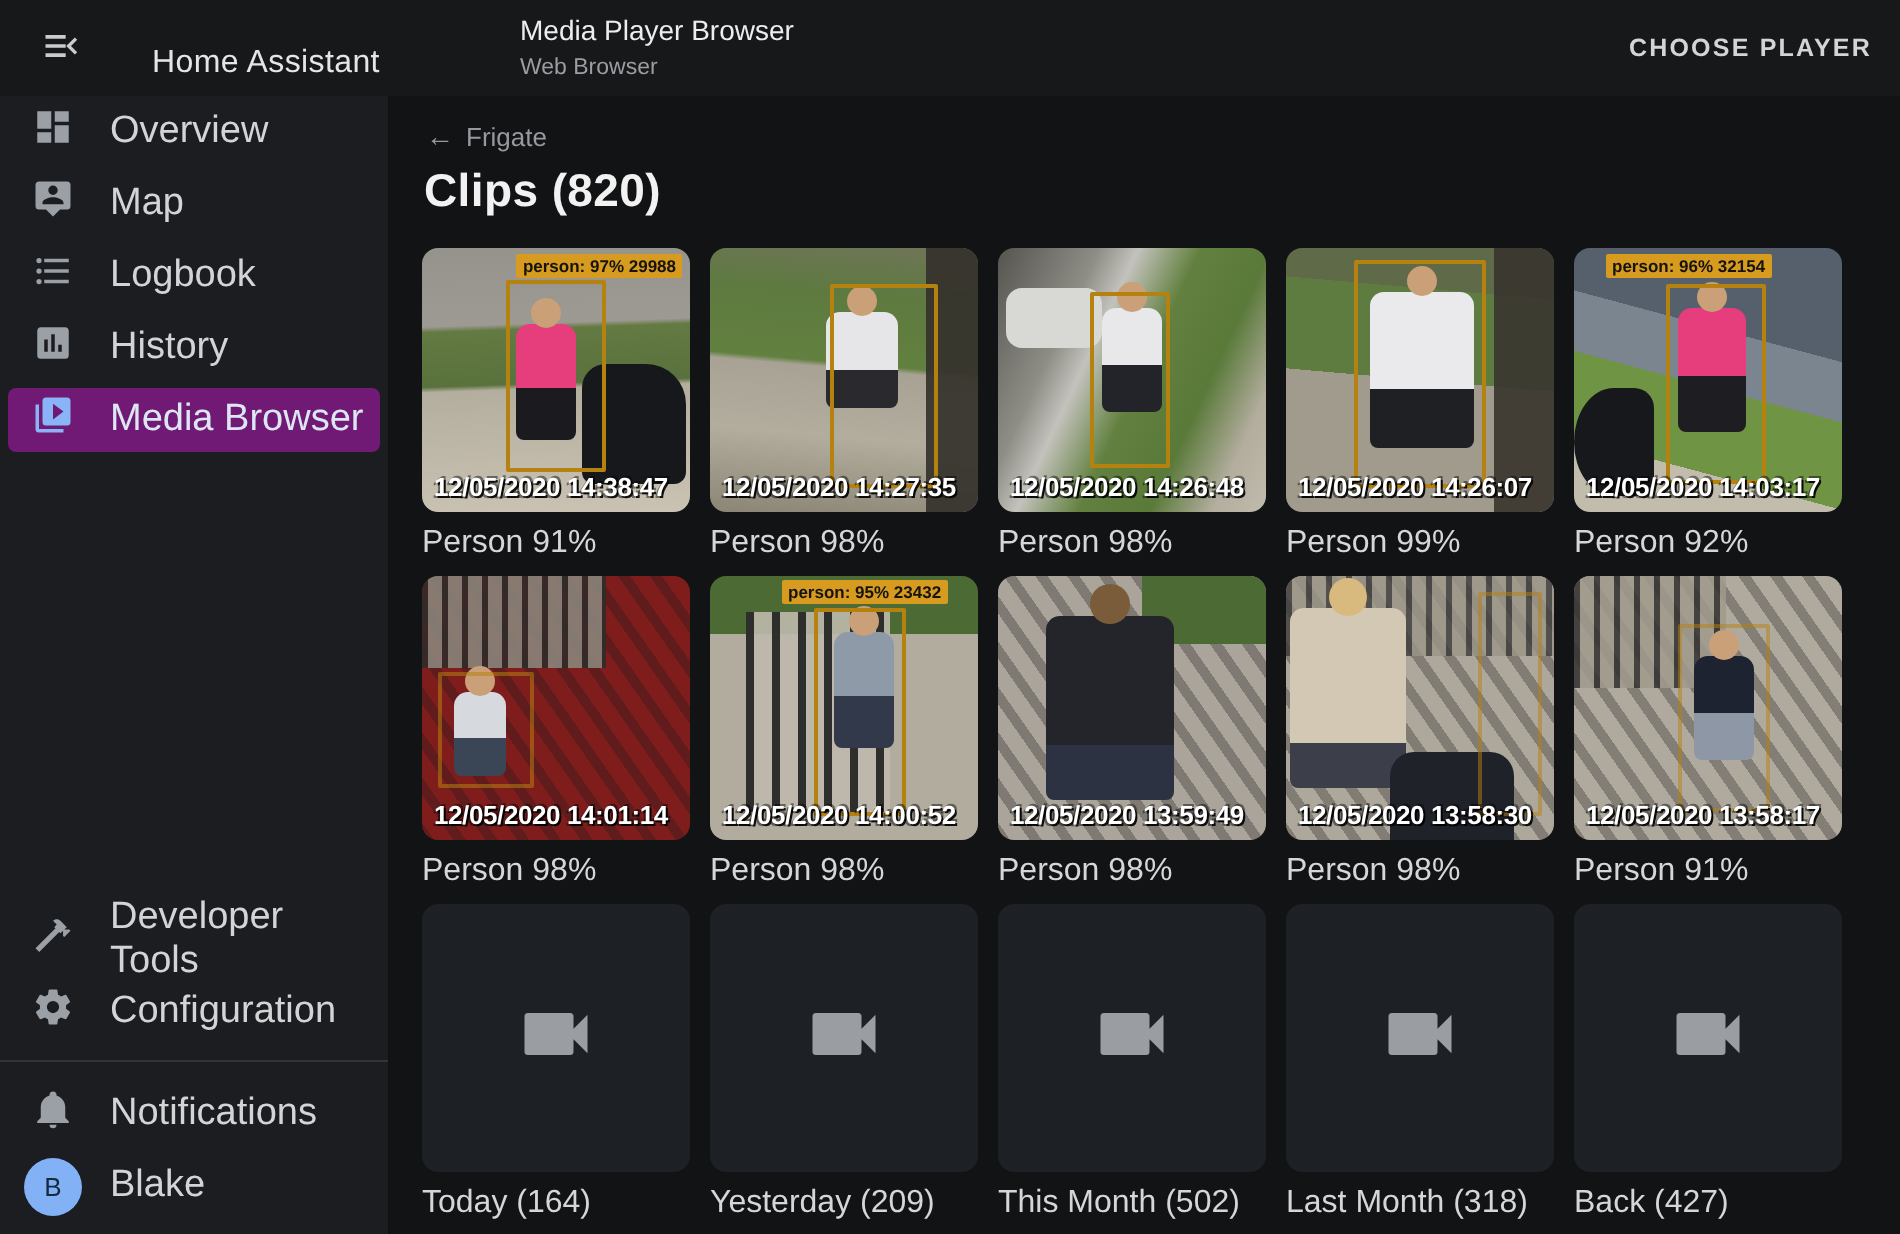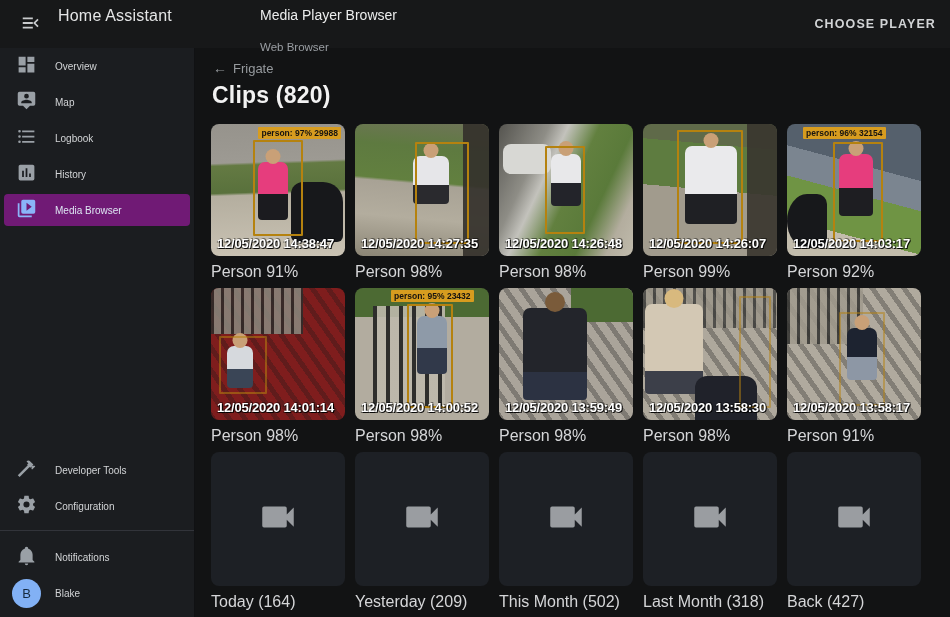--- a/index.html
+++ b/index.html
@@ -3,39 +3,39 @@
 <meta charset="utf-8">
 <style>
   * { margin:0; padding:0; box-sizing:border-box; }
   html,body { width:950px; height:617px; overflow:hidden; background:#121314;
     font-family:"Liberation Sans", sans-serif; }
   .app { position:relative; width:950px; height:617px; }
 
   
   .topbar { position:absolute; top:0; left:0; width:950px; height:48px;
     background:#171819; display:flex; align-items:center; z-index:5; }
-  .topbar-left { width:195px; display:flex; align-items:flex-start; gap:6px; padding-left:14px; }
+  .topbar-left { width:195px; display:flex; align-items:flex-end; gap:24px; padding-left:14px; }
   .menu-btn { width:34px; height:34px; border:none; background:transparent; cursor:pointer;
     display:flex; align-items:center; justify-content:center; }
   .menu-btn svg { fill:#c9cbcd; }
   .app-title { color:#e4e5e6; font-size:16px; letter-spacing:.2px; margin-left:4px; white-space:nowrap; }
   .tb-titleblock { position:absolute; left:260px; top:7px; line-height:1.2; }
   .tb-title { color:#eceded; font-size:14px; }
-  .tb-sub { color:#9a9ea3; font-size:11.5px; margin-top:17px; }
+  .tb-sub { color:#9a9ea3; font-size:11.5px; margin-top:4px; }
   .tb-action { position:absolute; right:14px; top:0; height:48px; background:transparent; border:none;
     color:#d2d4d6; font-size:12.5px; font-weight:700; letter-spacing:1.1px; cursor:pointer;
     font-family:"Liberation Sans", sans-serif; }
 
   
   .sidebar { position:absolute; top:48px; left:0; width:195px; height:569px;
     background:#1b1d20; border-right:1px solid #101113; display:flex; flex-direction:column; }
   .nav-item { display:flex; align-items:center; height:32px; margin:2px 4px; padding-left:12px;
     border-radius:4px; cursor:pointer; gap:18px; }
   .nav-item svg { width:21px; height:21px; fill:#9aa0a6; flex:0 0 auto; }
-  .nav-label { color:#d2d4d6; font-size:10px; font-weight:500; }
+  .nav-label { color:#d2d4d6; font-size:19px; font-weight:500; }
   .nav-item.selected { background:#701a75; }
   .nav-item.selected svg { fill:#8ab4f8; }
   .nav-item.selected .nav-label { color:#dde6f3; }
   .nav-spacer { flex:1; }
   .nav-divider { height:1px; background:#32343a; margin:6px 0 8px; }
   .avatar { width:29px; height:29px; border-radius:50%; background:#82b1f5; color:#15293f;
     font-size:13px; font-weight:500; display:flex; align-items:center; justify-content:center;
     flex:0 0 auto; margin-left:-4px; }
   .nav-item.profile { gap:14px; margin-bottom:8px; }
 

